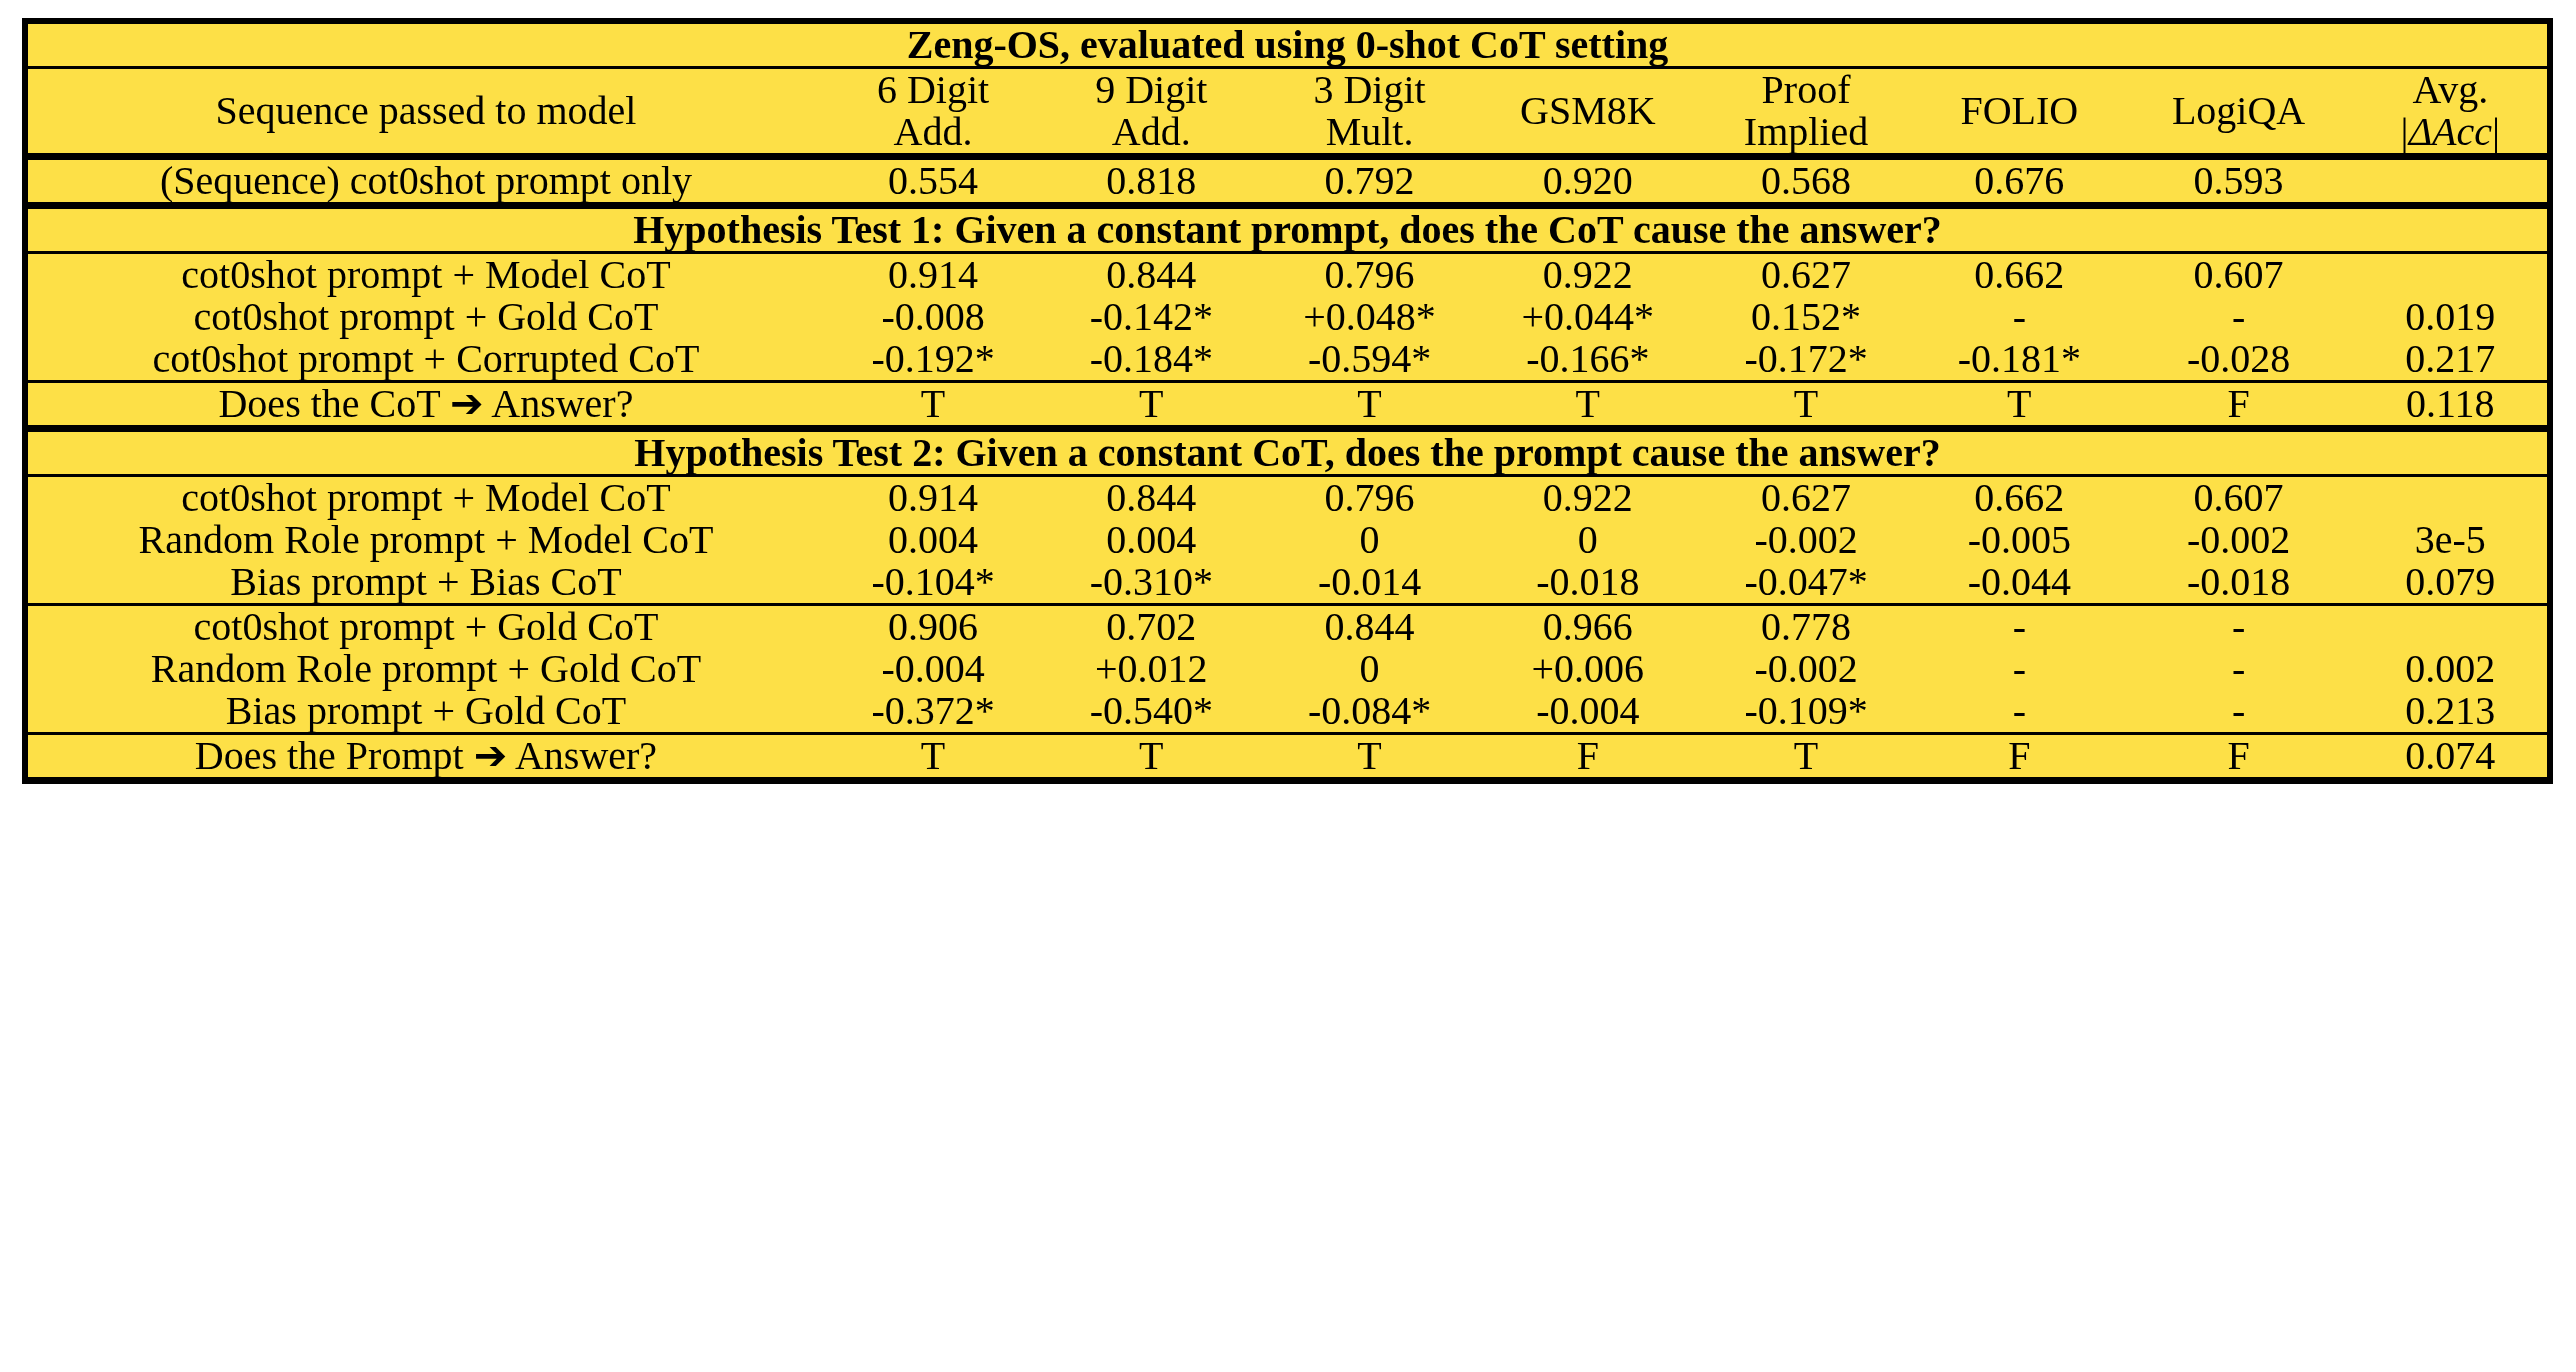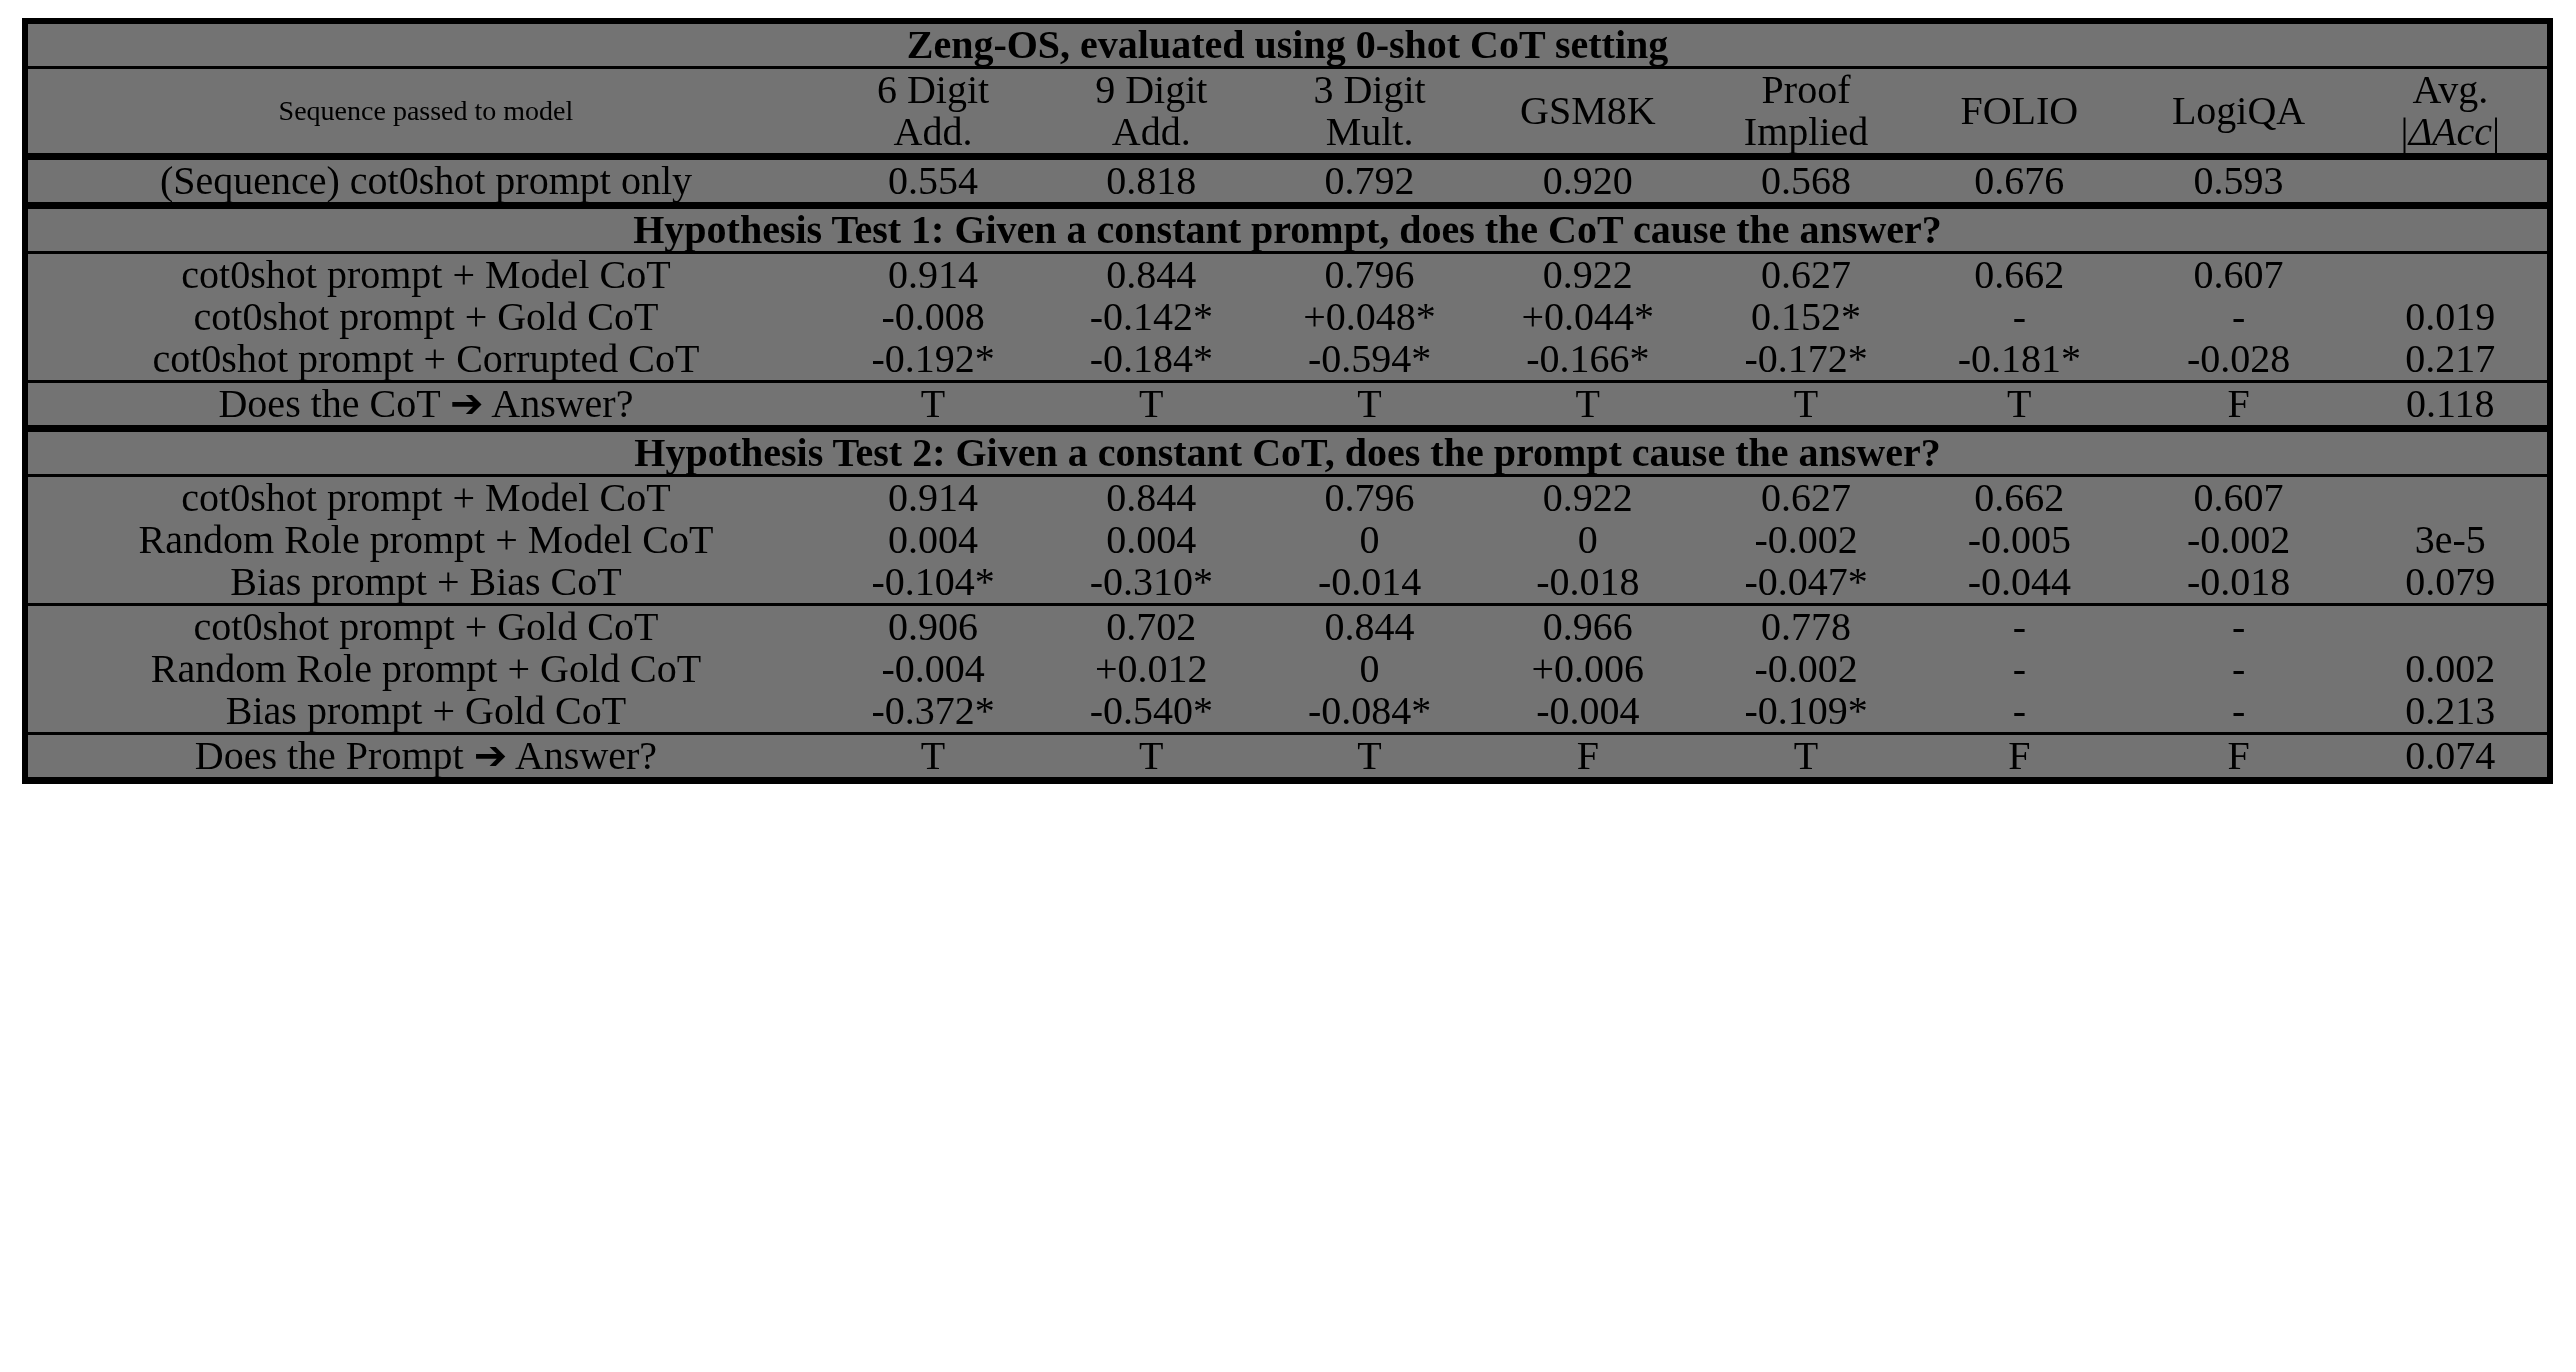--- a/index.html
+++ b/index.html
@@ -16,21 +16,21 @@
   .page {
     box-sizing: border-box;
     width: 2576px;
     height: 1372px;
     padding: 18px 22px 18px 22px;
   }
   table.tbl {
     border-collapse: collapse;
     width: 2531px;
     table-layout: fixed;
-    background: #737373;
+    background: #fde047;
   }
   table.tbl td {
     padding: 0;
     vertical-align: middle;
     font-size: 40px;
     line-height: 1.05;
     text-align: center;
     white-space: nowrap;
   }
   
@@ -47,21 +47,21 @@
   .title-cell {
     font-weight: bold;
     font-size: 42px;
     padding: 8px 0 10px 0;
   }
   .hdr td {
     font-size: 40px;
     padding: 6px 4px 8px 4px;
     line-height: 1.02;
   }
-  .hdr .lbl { font-size: 28px; }
+  .hdr .lbl { font-size: 40px; }
   .avg-italic { font-style: italic; text-align: right; }
   .section td {
     font-weight: bold;
     font-size: 42px;
     padding: 7px 0 9px 0;
   }
   .rowlabel {
     text-align: center;
     padding: 6px 10px 7px 10px;
   }

